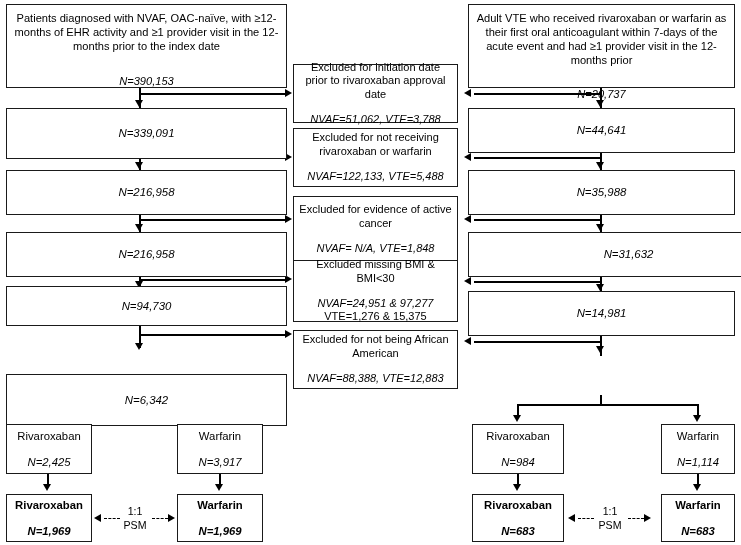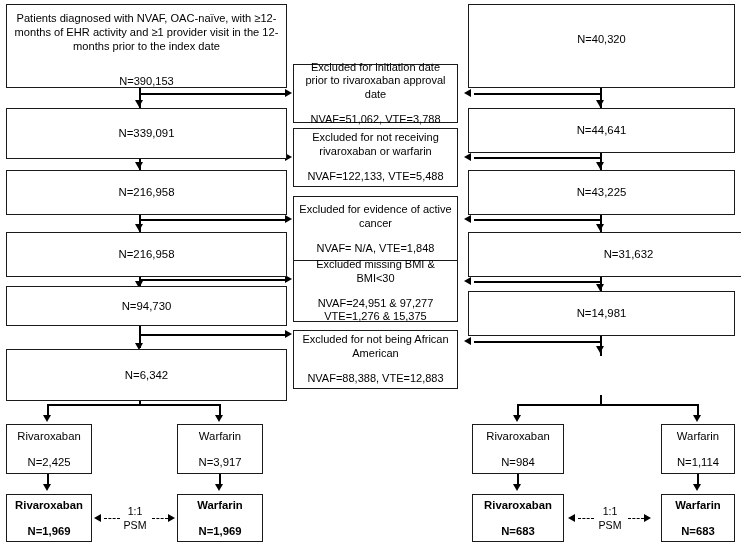--- a/index.html
+++ b/index.html
@@ -31,20 +31,21 @@
     line-height: 1.25;
     z-index: 3;
   }
   .box .ttl {
     display: block;
     padding: 0 5px;
   }
   .box .nline {
     display: block;
     padding: 0 5px;
+    font-style: italic;
   }
   
   .hdr {
     font-size: 11.1px;
     justify-content: flex-start;
     padding-top: 7px;
   }
   .hdr .ttl { margin-bottom: 0; }
   .hdr .nline { margin-top: 21px; }
 
@@ -127,21 +128,21 @@
   </div>
 
   <div class="box nbox" style="left:6px; top:232px; width:281px; height:45px;">
     <span class="nline">N=216,958</span>
   </div>
 
   <div class="box nbox" style="left:6px; top:286px; width:281px; height:40px;">
     <span class="nline">N=94,730</span>
   </div>
 
-  <div class="box nbox" style="left:6px; top:349px; width:281px; height:52px;">
+  <div class="box nbox" style="left:6px; top:374px; width:281px; height:52px;">
     <span class="nline">N=6,342</span>
   </div>
 
   <div class="box arm" style="left:6px; top:424px; width:86px; height:50px;">
     <span class="ttl">Rivaroxaban</span>
     <span class="nline">N=2,425</span>
   </div>
   <div class="box arm" style="left:177px; top:424px; width:86px; height:50px;">
     <span class="ttl">Warfarin</span>
     <span class="nline">N=3,917</span>
@@ -181,29 +182,30 @@
     <span class="nline">NVAF=24,951 &amp; 97,277</span>
     <span class="nline2">VTE=1,276 &amp; 15,375</span>
   </div>
 
   <div class="box excl" style="left:293px; top:330px; width:165px; height:59px;">
     <span class="ttl">Excluded for not being African American</span>
     <span class="nline">NVAF=88,388, VTE=12,883</span>
   </div>
 
   <div class="box hdr" style="left:468px; top:4px; width:267px; height:84px;">
-    <span class="nline">N=40,320</span>
+    <span class="ttl">Adult VTE who received rivaroxaban or warfarin as their first oral anticoagulant within 7-days of the acute event and had ≥1 provider visit in the 12-months prior</span>
+    <span class="nline">N=20,737</span>
   </div>
 
   <div class="box nbox" style="left:468px; top:108px; width:267px; height:45px;">
     <span class="nline">N=44,641</span>
   </div>
 
   <div class="box nbox" style="left:468px; top:170px; width:267px; height:45px;">
-    <span class="nline">N=43,225</span>
+    <span class="nline">N=35,988</span>
   </div>
 
   <div class="box nbox" style="left:468px; top:232px; width:321px; height:45px;">
     <span class="nline">N=31,632</span>
   </div>
 
   <div class="box nbox" style="left:468px; top:291px; width:267px; height:45px;">
     <span class="nline">N=14,981</span>
   </div>
 

